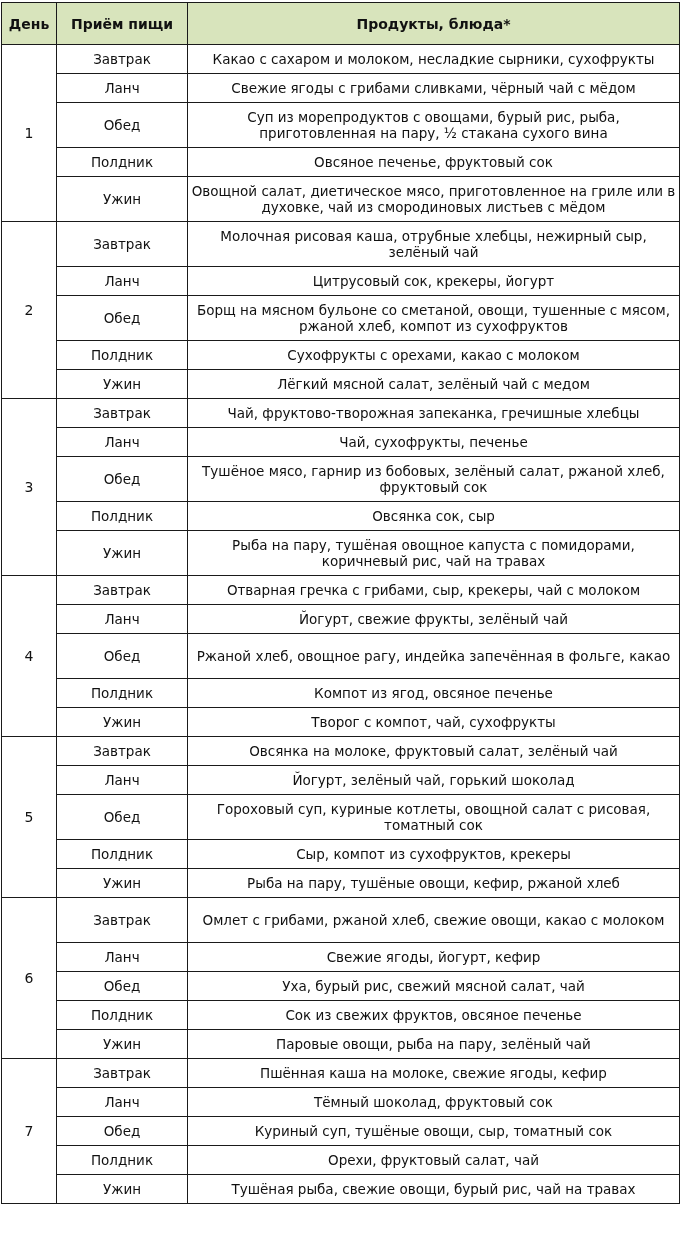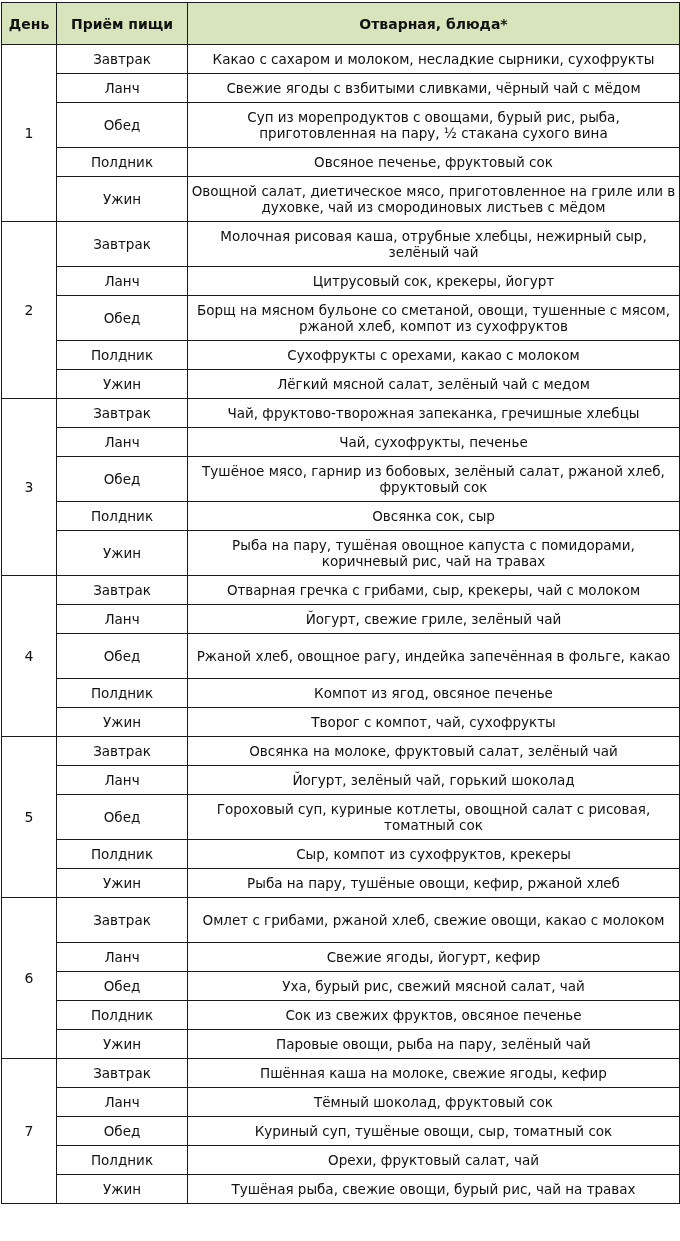--- a/index.html
+++ b/index.html
@@ -38,32 +38,32 @@
 <table class="menu">
   <colgroup>
     <col class="c-day">
     <col class="c-meal">
     <col class="c-food">
   </colgroup>
   <thead>
     <tr>
       <th>День</th>
       <th>Приём пищи</th>
-      <th>Отварная, блюда*</th>
+      <th>Продукты, блюда*</th>
     </tr>
   </thead>
   <tbody id="menu-body">
       <tr class="r1">
         <td class="day" rowspan="5">1</td>
         <td>Завтрак</td>
         <td>Какао с сахаром и молоком, несладкие сырники, сухофрукты</td>
       </tr>
       <tr class="r1">
         <td>Ланч</td>
-        <td>Свежие ягоды с взбитыми сливками, чёрный чай с мёдом</td>
+        <td>Свежие ягоды с грибами сливками, чёрный чай с мёдом</td>
       </tr>
       <tr class="r2">
         <td>Обед</td>
         <td>Суп из морепродуктов с овощами, бурый рис, рыба, приготовленная на пару, ½ стакана сухого вина</td>
       </tr>
       <tr class="r1">
         <td>Полдник</td>
         <td>Овсяное печенье, фруктовый сок</td>
       </tr>
       <tr class="r2">
@@ -112,21 +112,21 @@
         <td>Ужин</td>
         <td>Рыба на пару, тушёная овощное капуста с помидорами, коричневый рис, чай на травах</td>
       </tr>
       <tr class="r1">
         <td class="day" rowspan="5">4</td>
         <td>Завтрак</td>
         <td>Отварная гречка с грибами, сыр, крекеры, чай с молоком</td>
       </tr>
       <tr class="r1">
         <td>Ланч</td>
-        <td>Йогурт, свежие гриле, зелёный чай</td>
+        <td>Йогурт, свежие фрукты, зелёный чай</td>
       </tr>
       <tr class="r2">
         <td>Обед</td>
         <td>Ржаной хлеб, овощное рагу, индейка запечённая в фольге, какао</td>
       </tr>
       <tr class="r1">
         <td>Полдник</td>
         <td>Компот из ягод, овсяное печенье</td>
       </tr>
       <tr class="r1">

